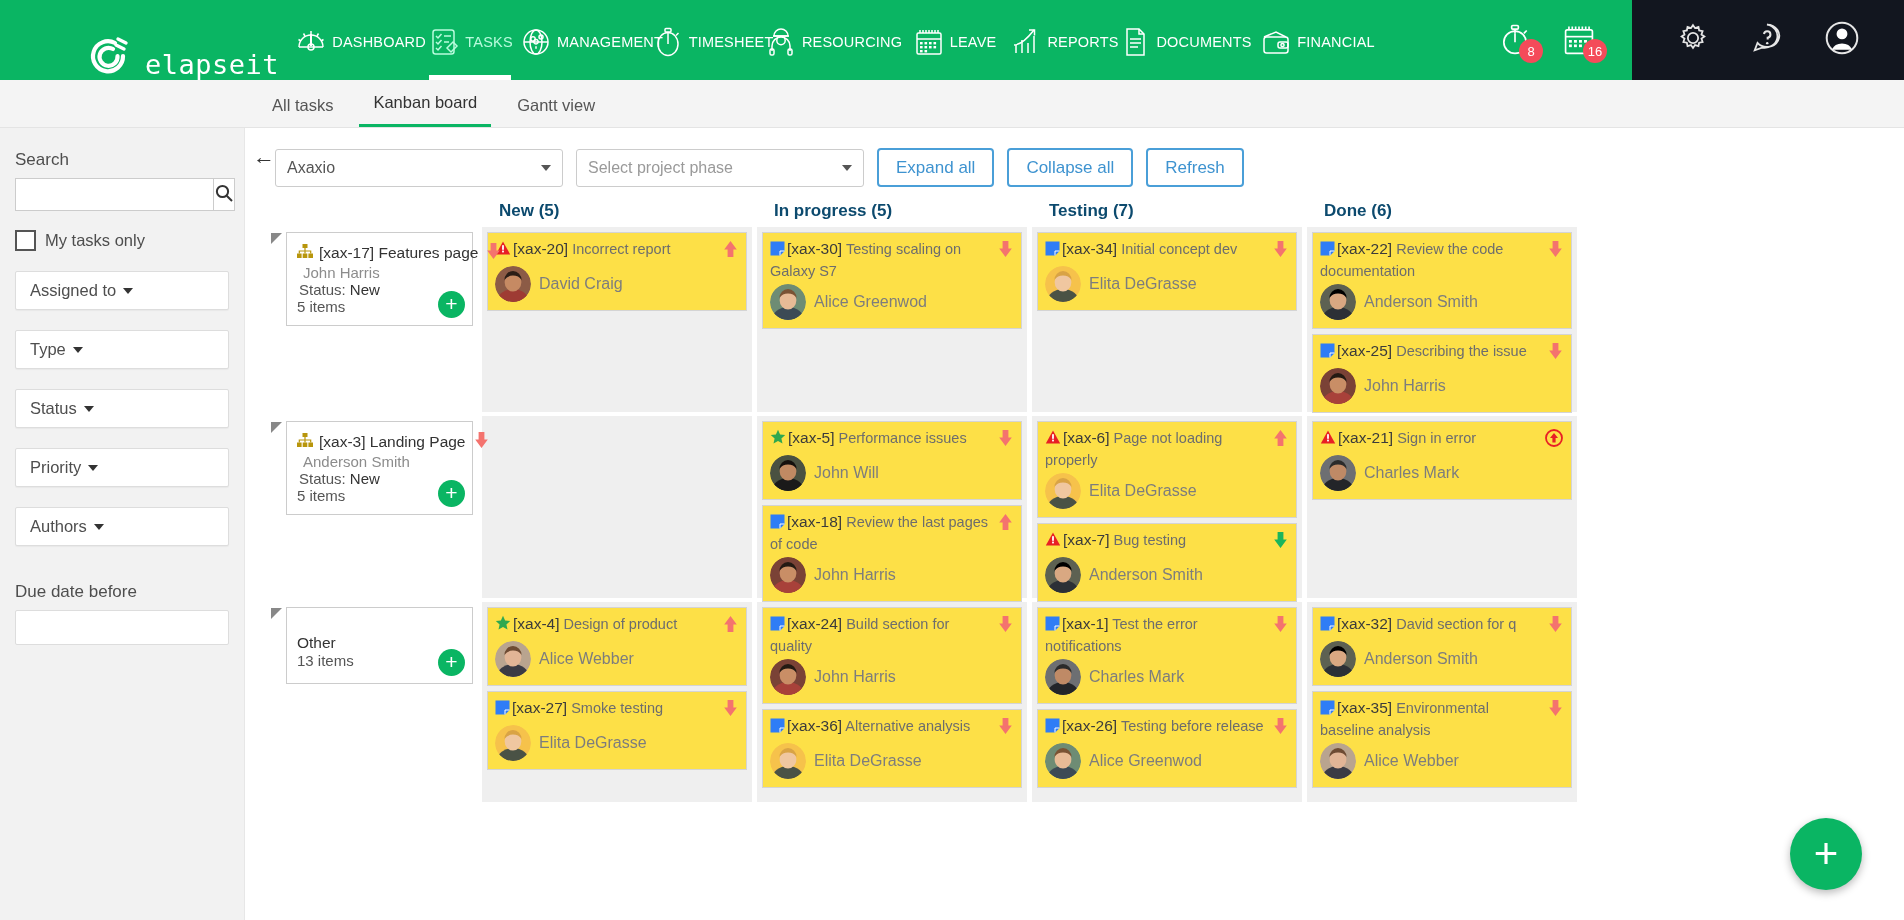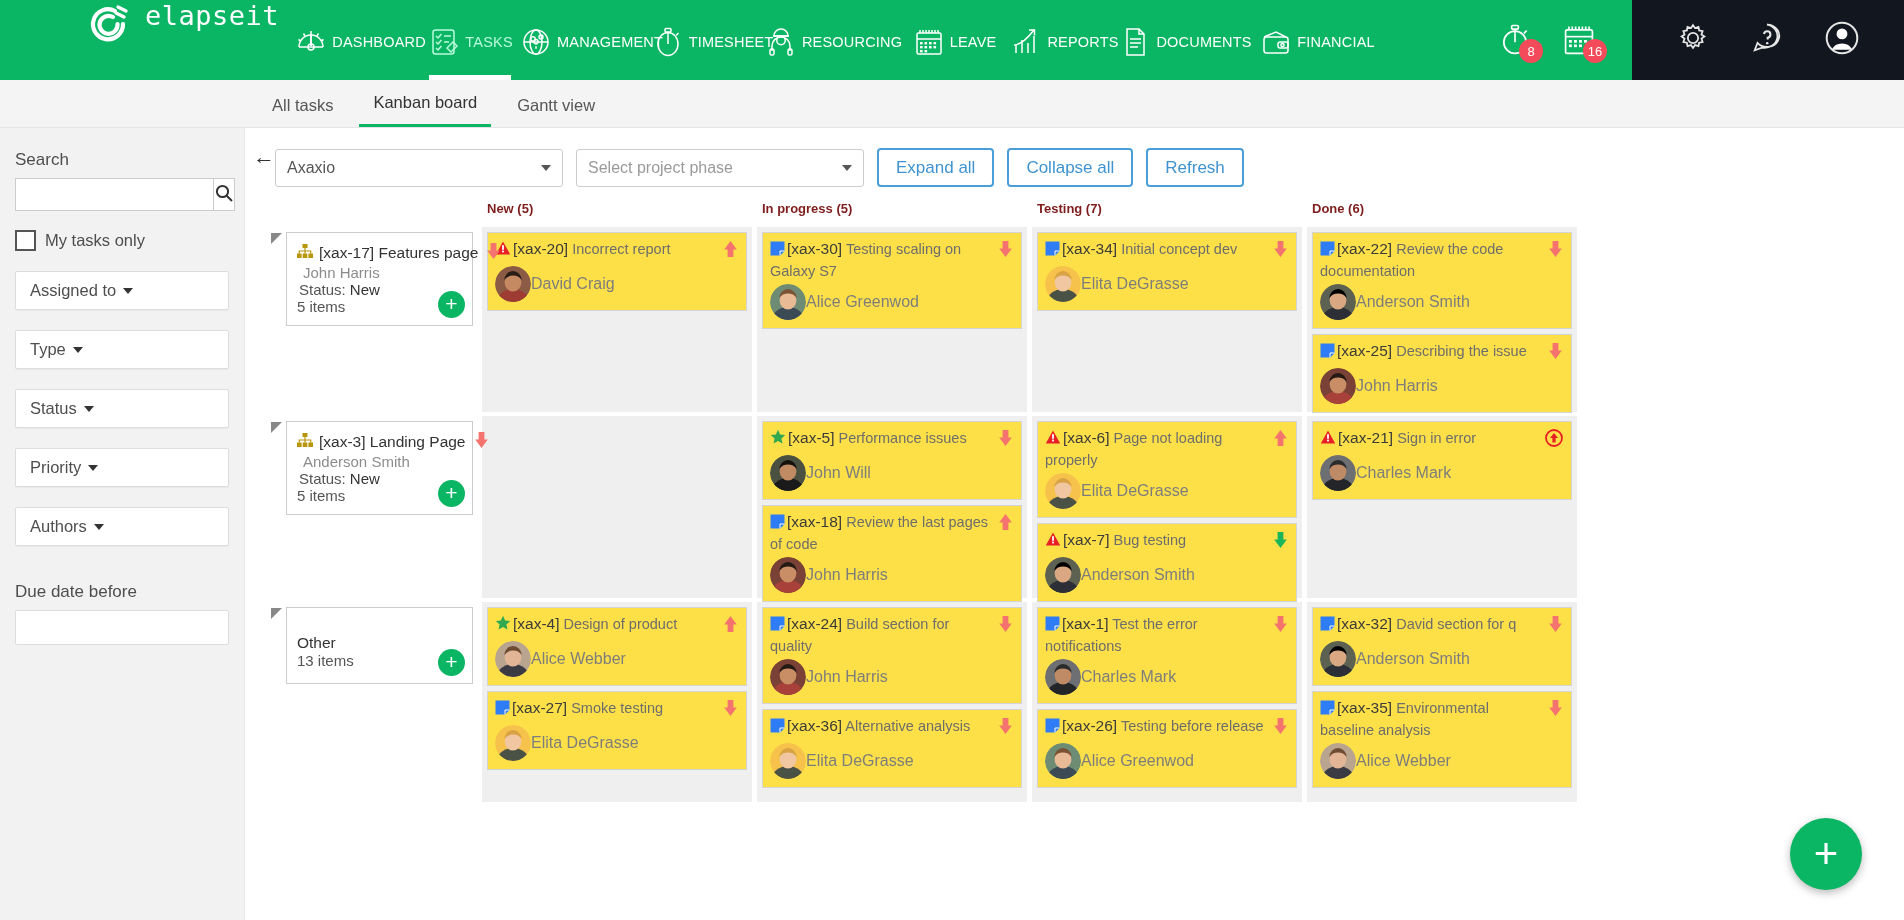--- a/index.html
+++ b/index.html
@@ -14,21 +14,21 @@
 
   
   .topnav {
     height: 80px;
     background: #0ab563;
     display: flex;
     align-items: stretch;
     position: relative;
   }
   .brand {
-    display: flex; align-items: flex-start;
+    display: flex; align-items: flex-end;
     padding: 0 26px 0 85px;
     gap: 12px;
   }
   .brand-logo { width: 48px; height: 48px; position: relative; }
   .brand-name {
     color: #fff; font-size: 27px; letter-spacing: .5px;
     font-family: "DejaVu Sans Mono", monospace;
   }
   .nav-items { display: flex; align-items: stretch; gap: 0px; }
   .nav-item {
@@ -158,22 +158,22 @@
     font-family: "Liberation Sans", sans-serif;
   }
 
   
   .board {
     display: flex; padding: 14px 0 0 25px; gap: 0;
   }
   .col { width: 270px; margin-right: 5px; }
   .col.group-col { width: 205px; margin-right: 7px; }
   .col-head {
-    font-size: 13px; font-weight: bold; color: #7f1d1d;
-    height: 26px; padding-left: 5px;
+    font-size: 17px; font-weight: bold; color: #0c4a6e;
+    height: 26px; padding-left: 5px; margin-left: 12px;
   }
   .lane {
     background: #efefef;
     margin-bottom: 4px;
     padding: 5px;
   }
   .lane.h1 { height: 185px; }
   .lane.h2 { height: 182px; }
   .lane.h3 { height: 200px; }
   .lane.plain { background: #fff; padding-left: 0; }
@@ -208,21 +208,21 @@
   
   .tcard {
     background: #fde047; border: 1px solid #d4d4d4;
     padding: 6px 8px 8px 7px; margin-bottom: 5px;
     cursor: pointer;
   }
   .tcard-head { display: flex; align-items: flex-start; }
   .tcard-txt { flex: 1; line-height: 1.22; }
   .tcard-id { color: #3b3b3b; font-size: 15.5px; }
   .tcard-title { color: #6d6d6d; font-size: 14.5px; }
-  .tcard-user { display: flex; align-items: center; margin-top: 4px; }
+  .tcard-user { display: flex; align-items: center; gap: 8px; margin-top: 4px; }
   .avatar {
     width: 36px; height: 36px; border-radius: 50%;
     flex: 0 0 36px; background-size: cover; background-position: center;
     overflow:hidden; position: relative;
   }
   .uname { font-size: 16px; color: #7d7d7d; }
   .type-ico { flex: 0 0 auto; margin-right: 2px; display:inline-block; vertical-align: -2px;}
   .prio { flex: 0 0 auto; margin-left: 4px; padding-top:1px; }
 
   

